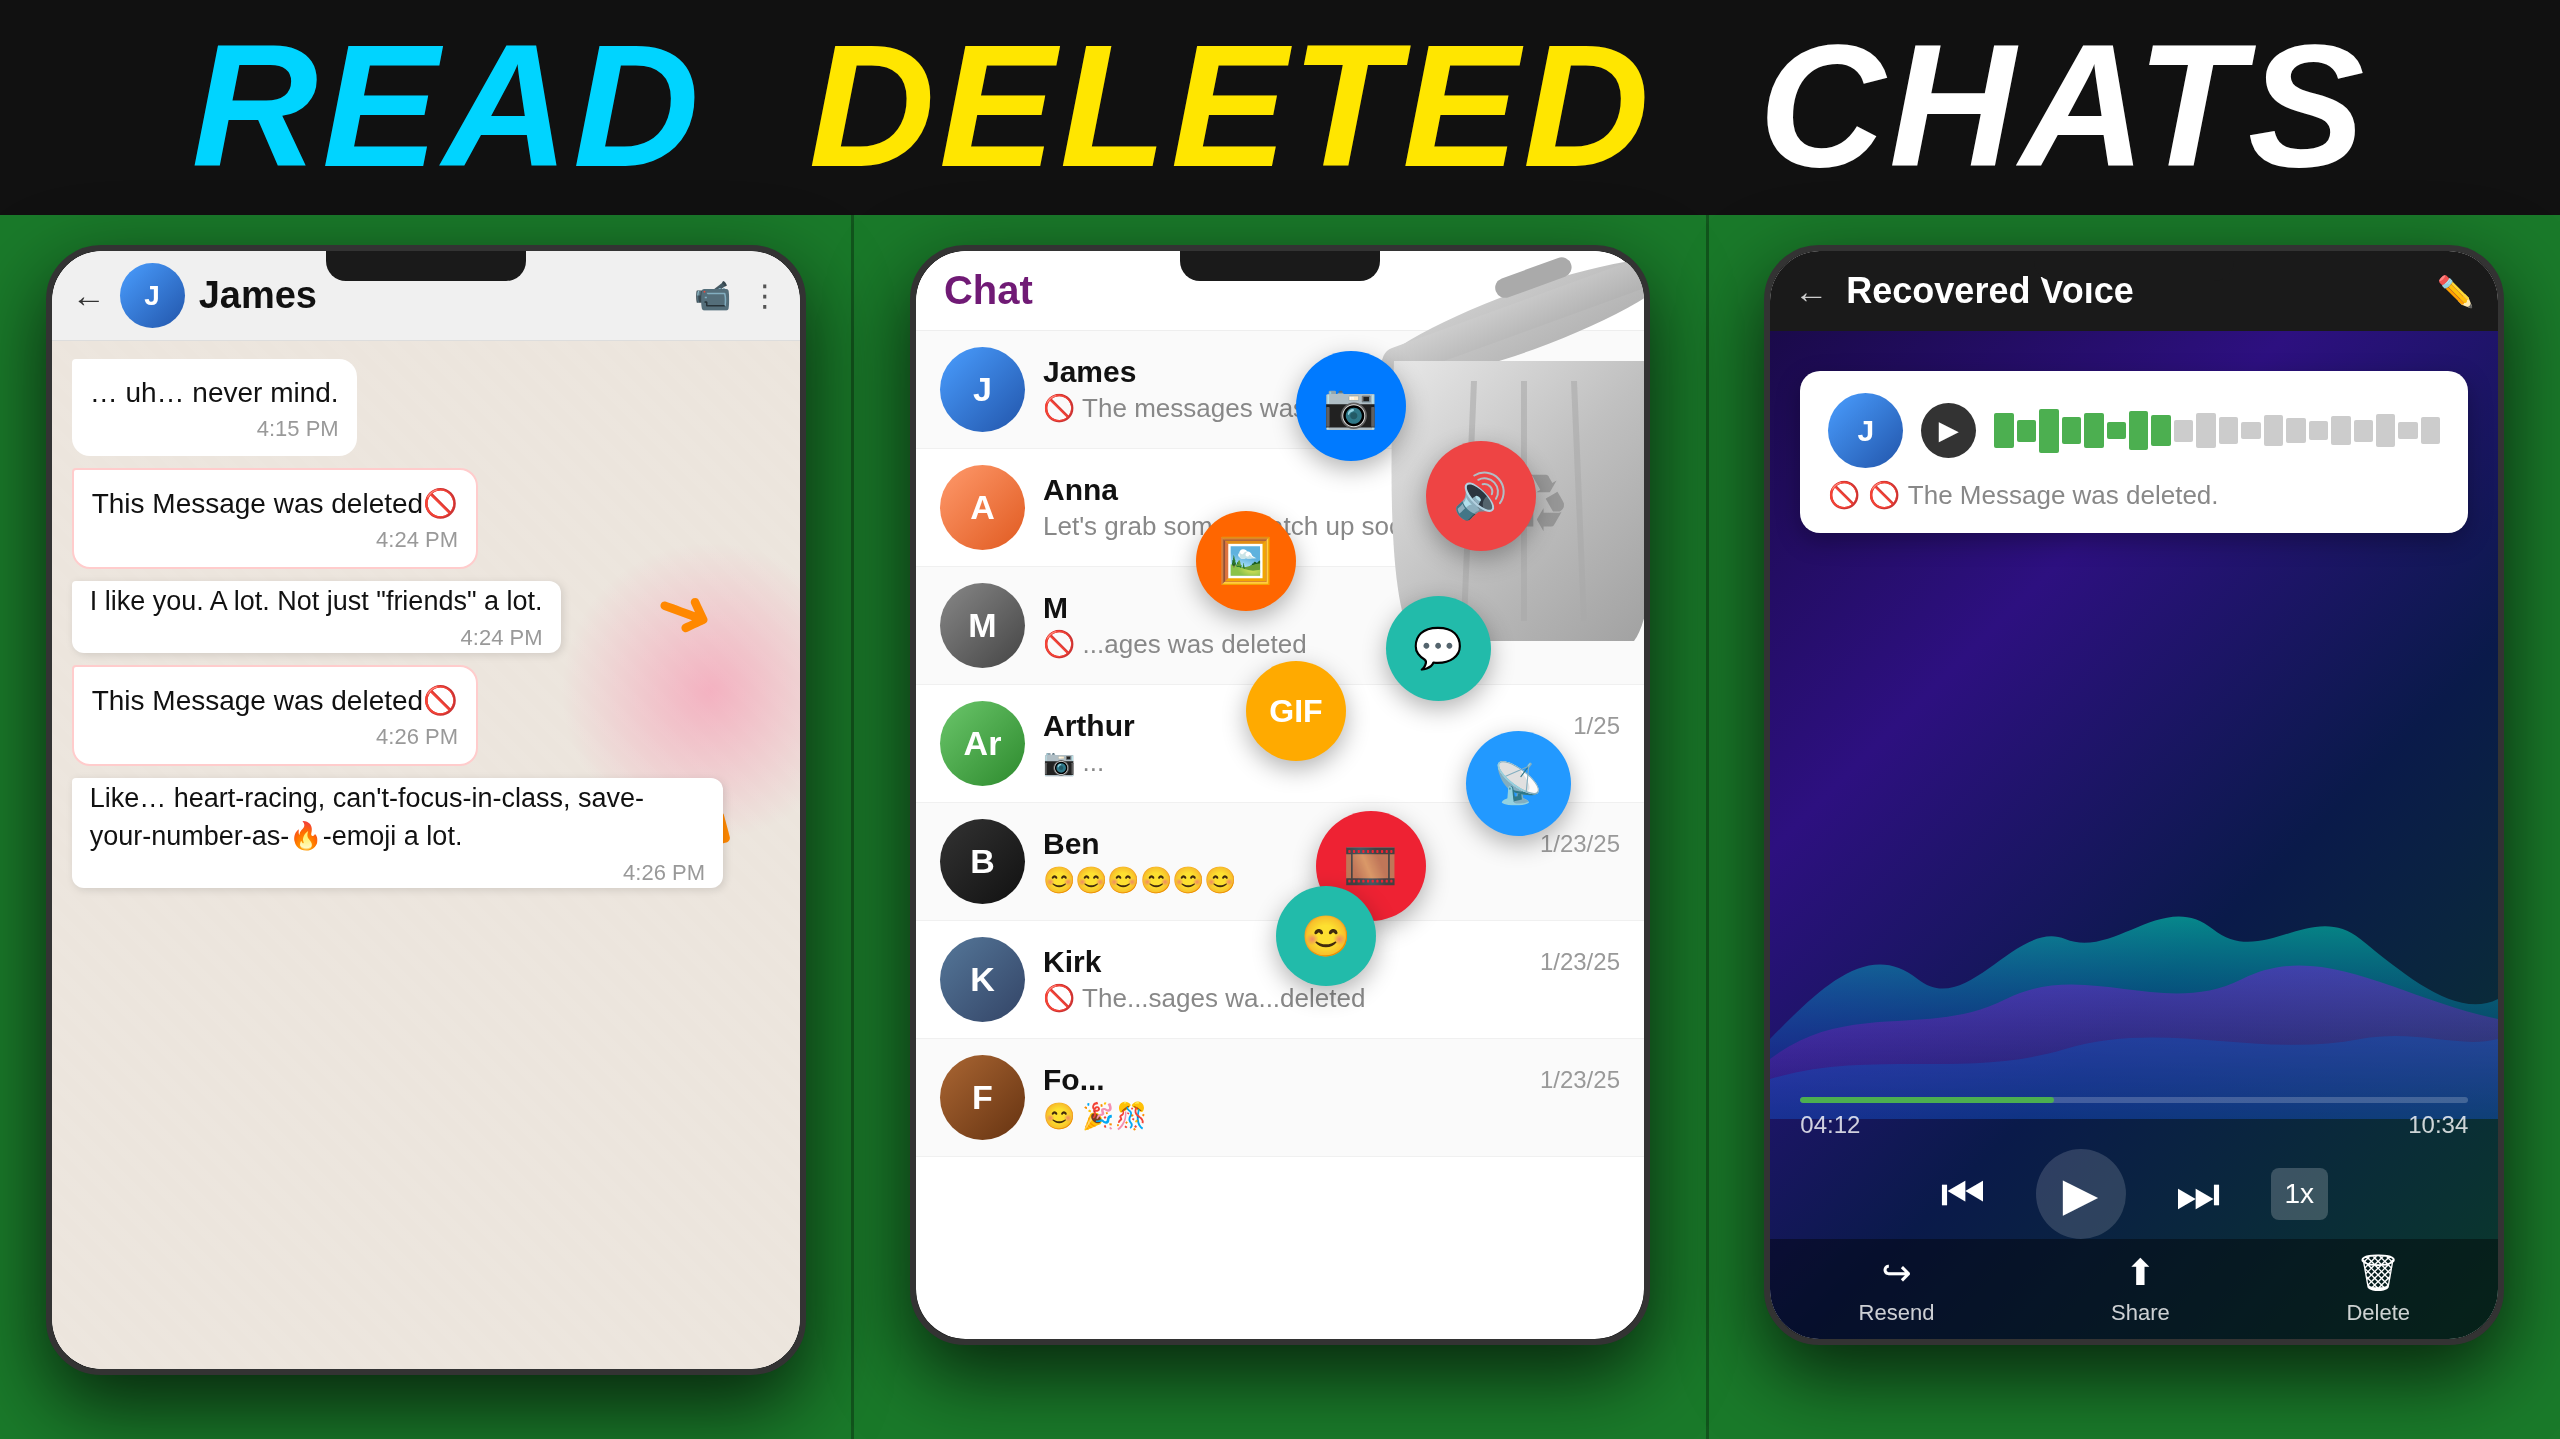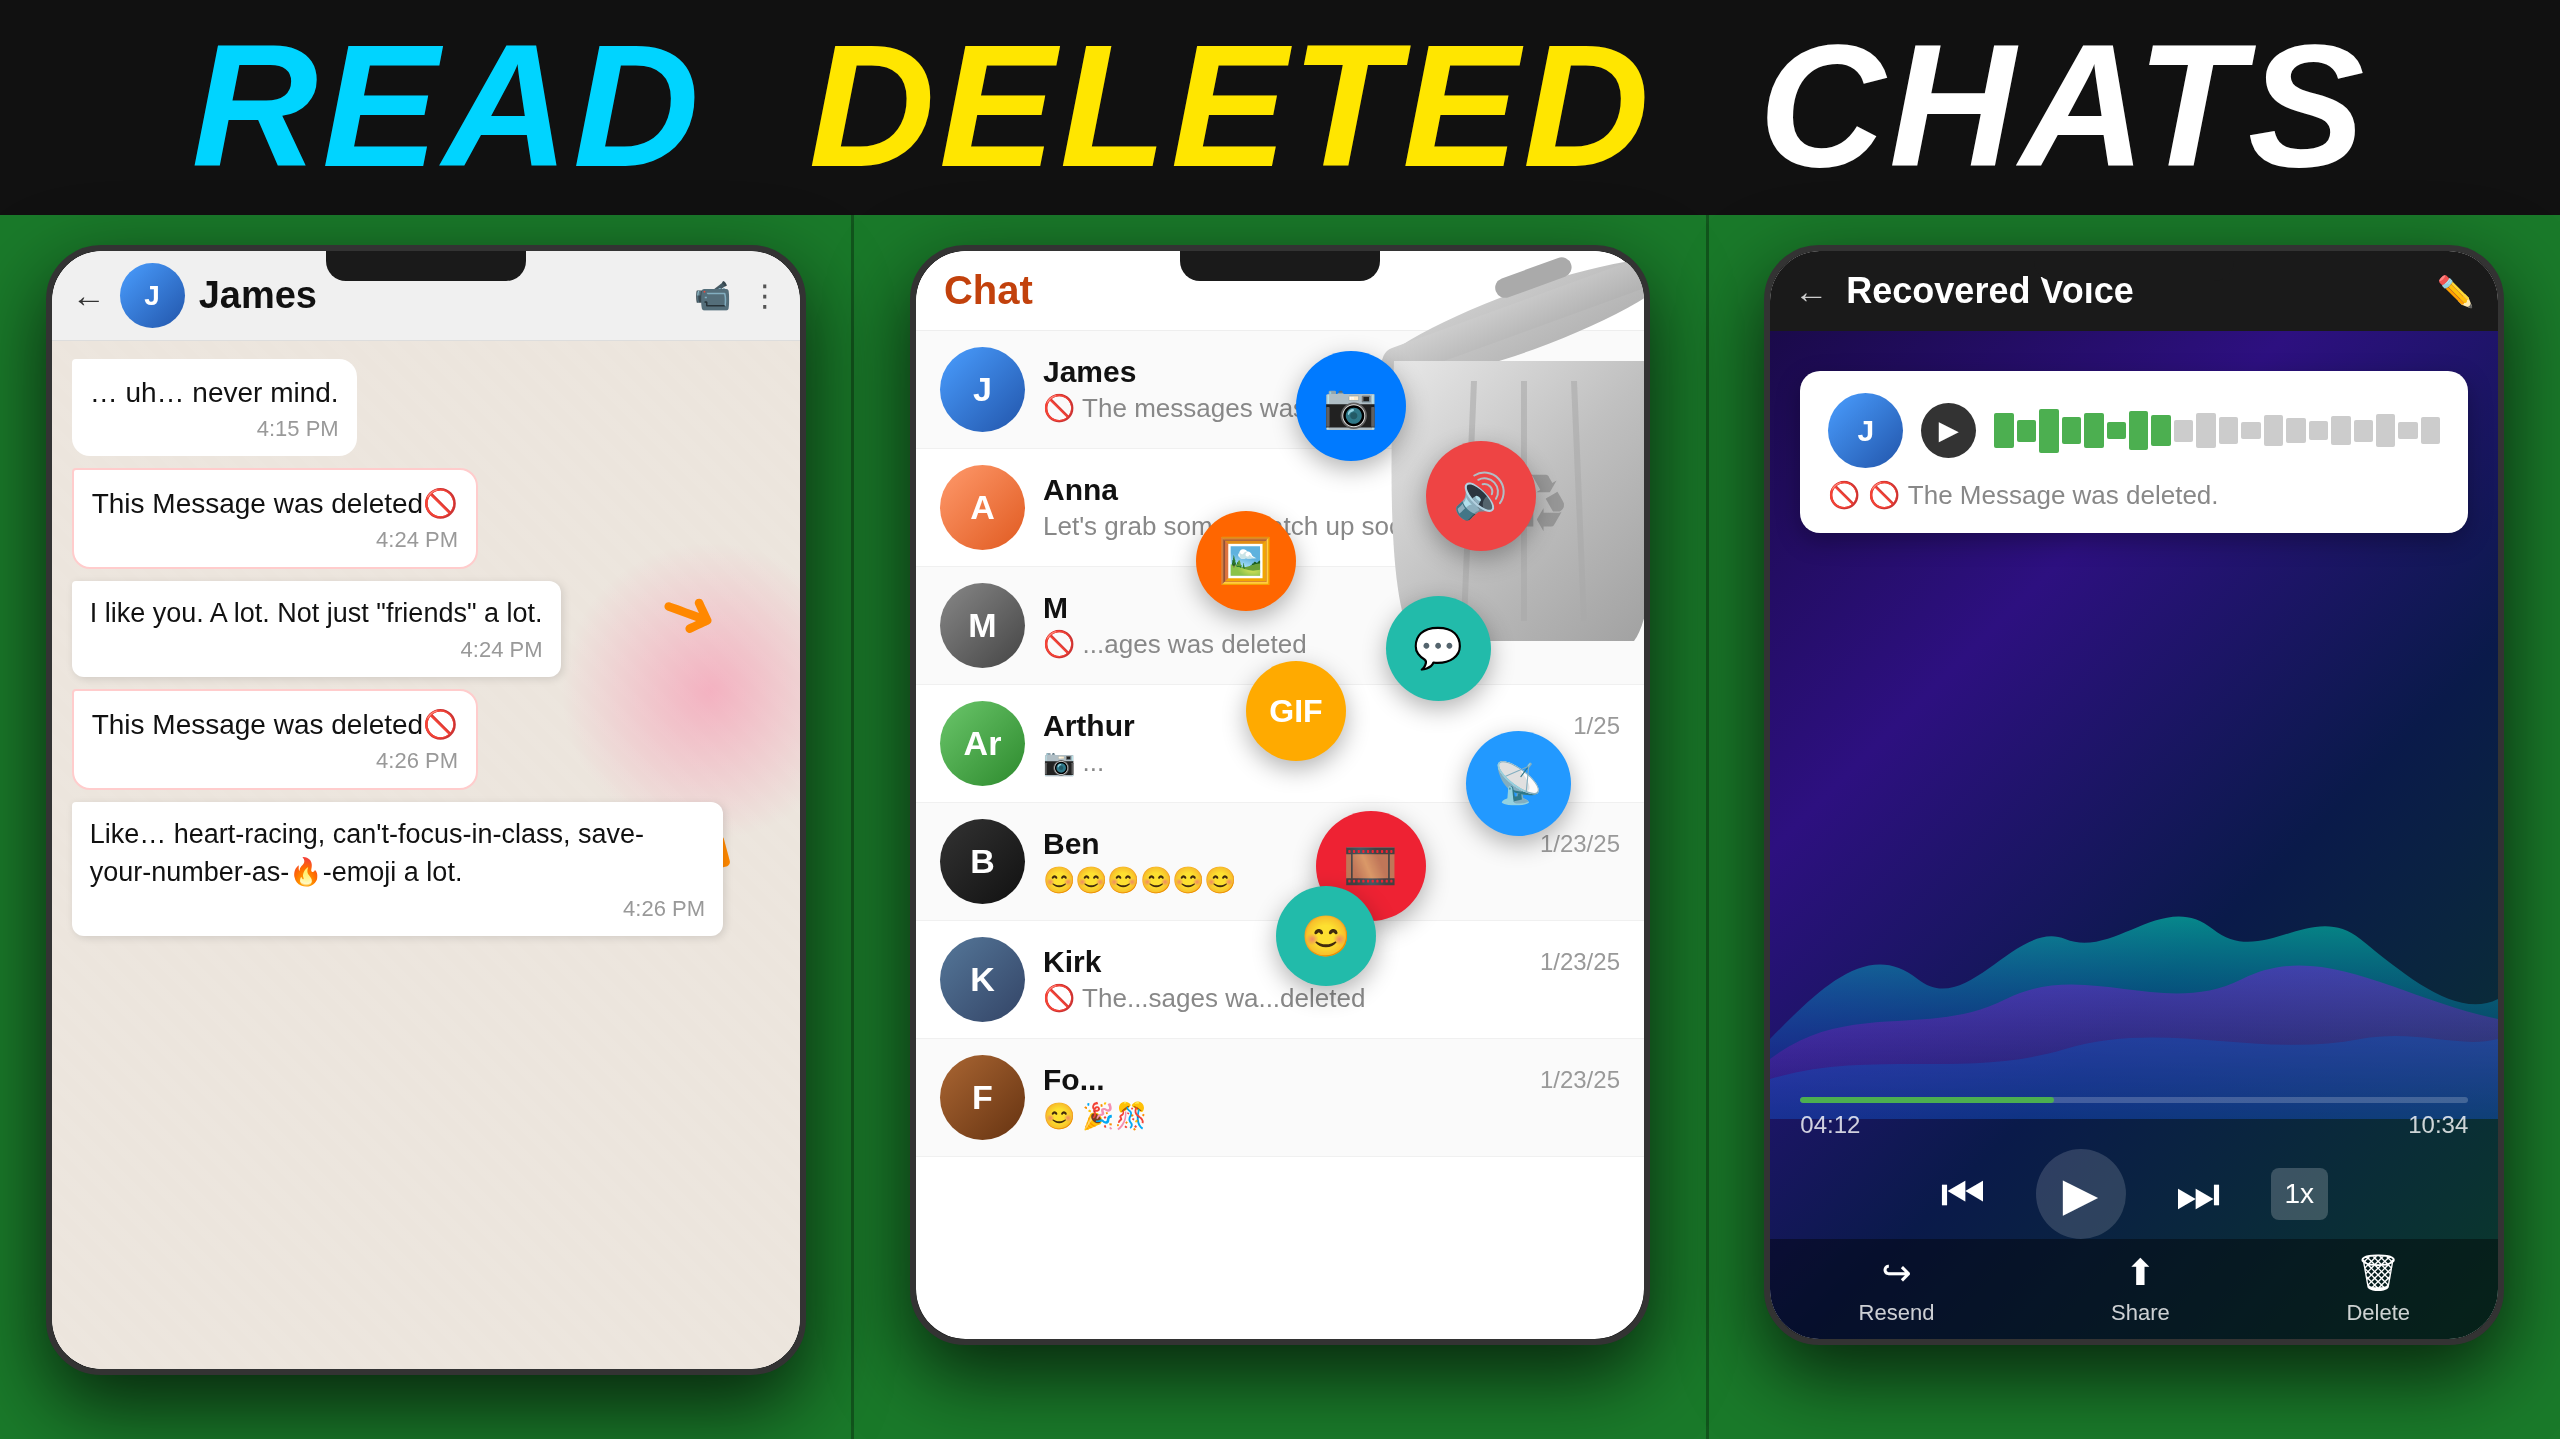--- a/index.html
+++ b/index.html
@@ -200,21 +200,21 @@
       text-align: right;
       margin-top: 4px;
     }
     .msg-row {
       display: flex;
       flex-direction: column;
     }
     .recovered-bubble {
       background: #fff;
       border-radius: 12px;
-      padding: 14px 18px;
+      padding: 2px 18px;
       max-width: 92%;
       position: relative;
       z-index: 1;
       align-self: flex-start;
       box-shadow: 2px 2px 8px rgba(0,0,0,0.12);
       border-top-left-radius: 4px;
     }
     .recovered-text {
       font-size: 27px;
       color: #111;
@@ -247,21 +247,21 @@
       display: flex;
       align-items: center;
       justify-content: space-between;
       padding: 18px 28px;
       height: 80px;
       border-bottom: 1px solid #eee;
     }
     .chat-list-title {
       font-size: 40px;
       font-weight: 700;
-      color: #c2410c;
+      color: #701a75;
     }
     .chat-list-icons {
       display: flex;
       gap: 22px;
     }
     .chat-list-icon {
       font-size: 32px;
       color: #555;
     }
 

